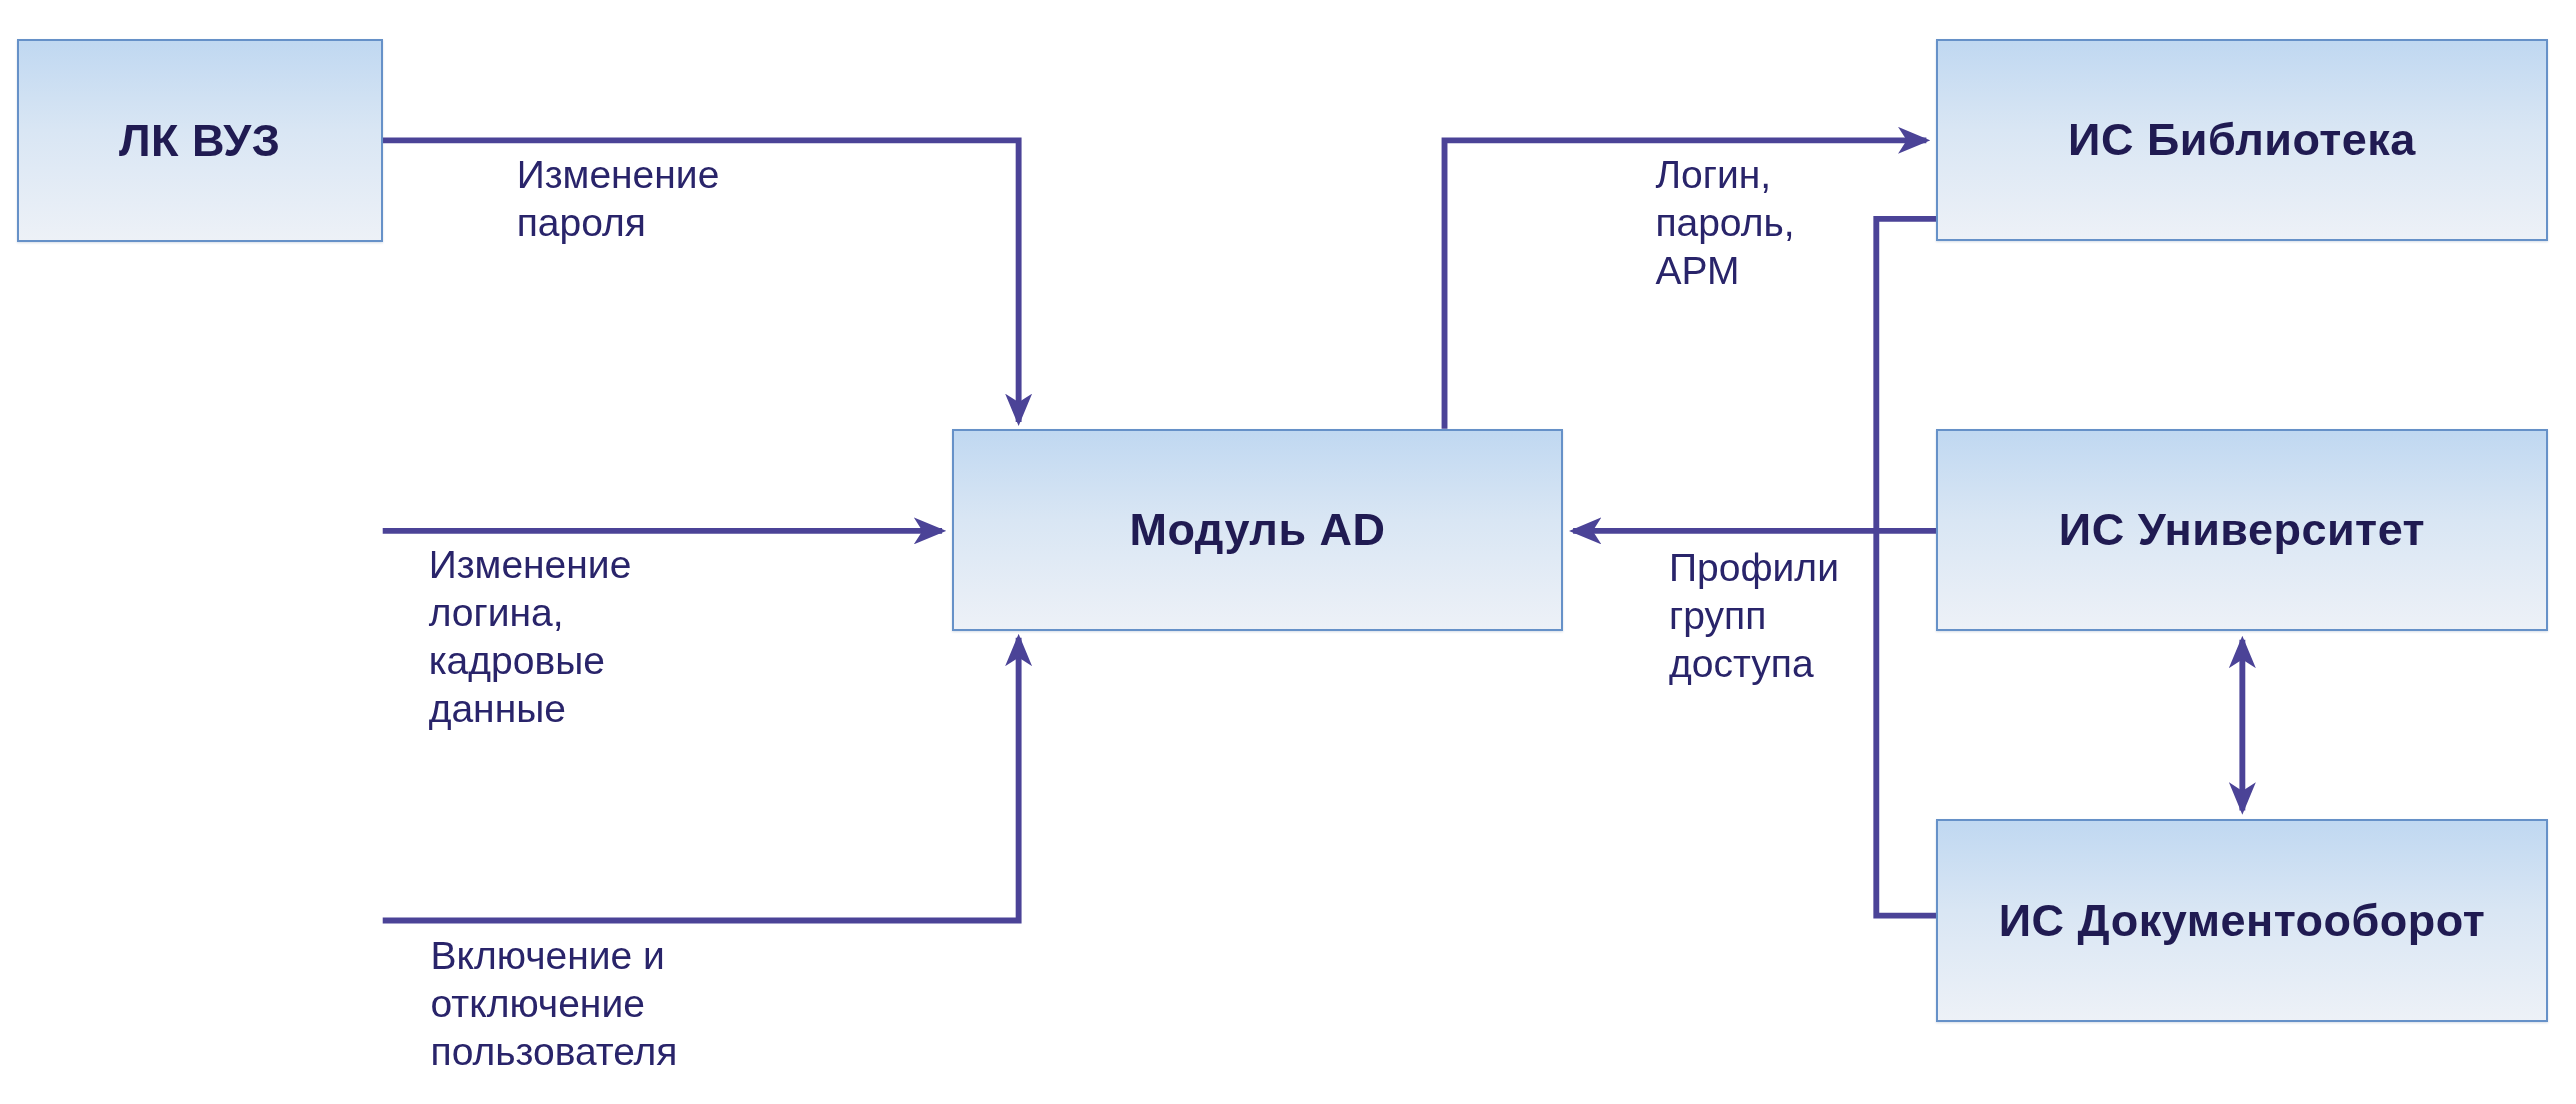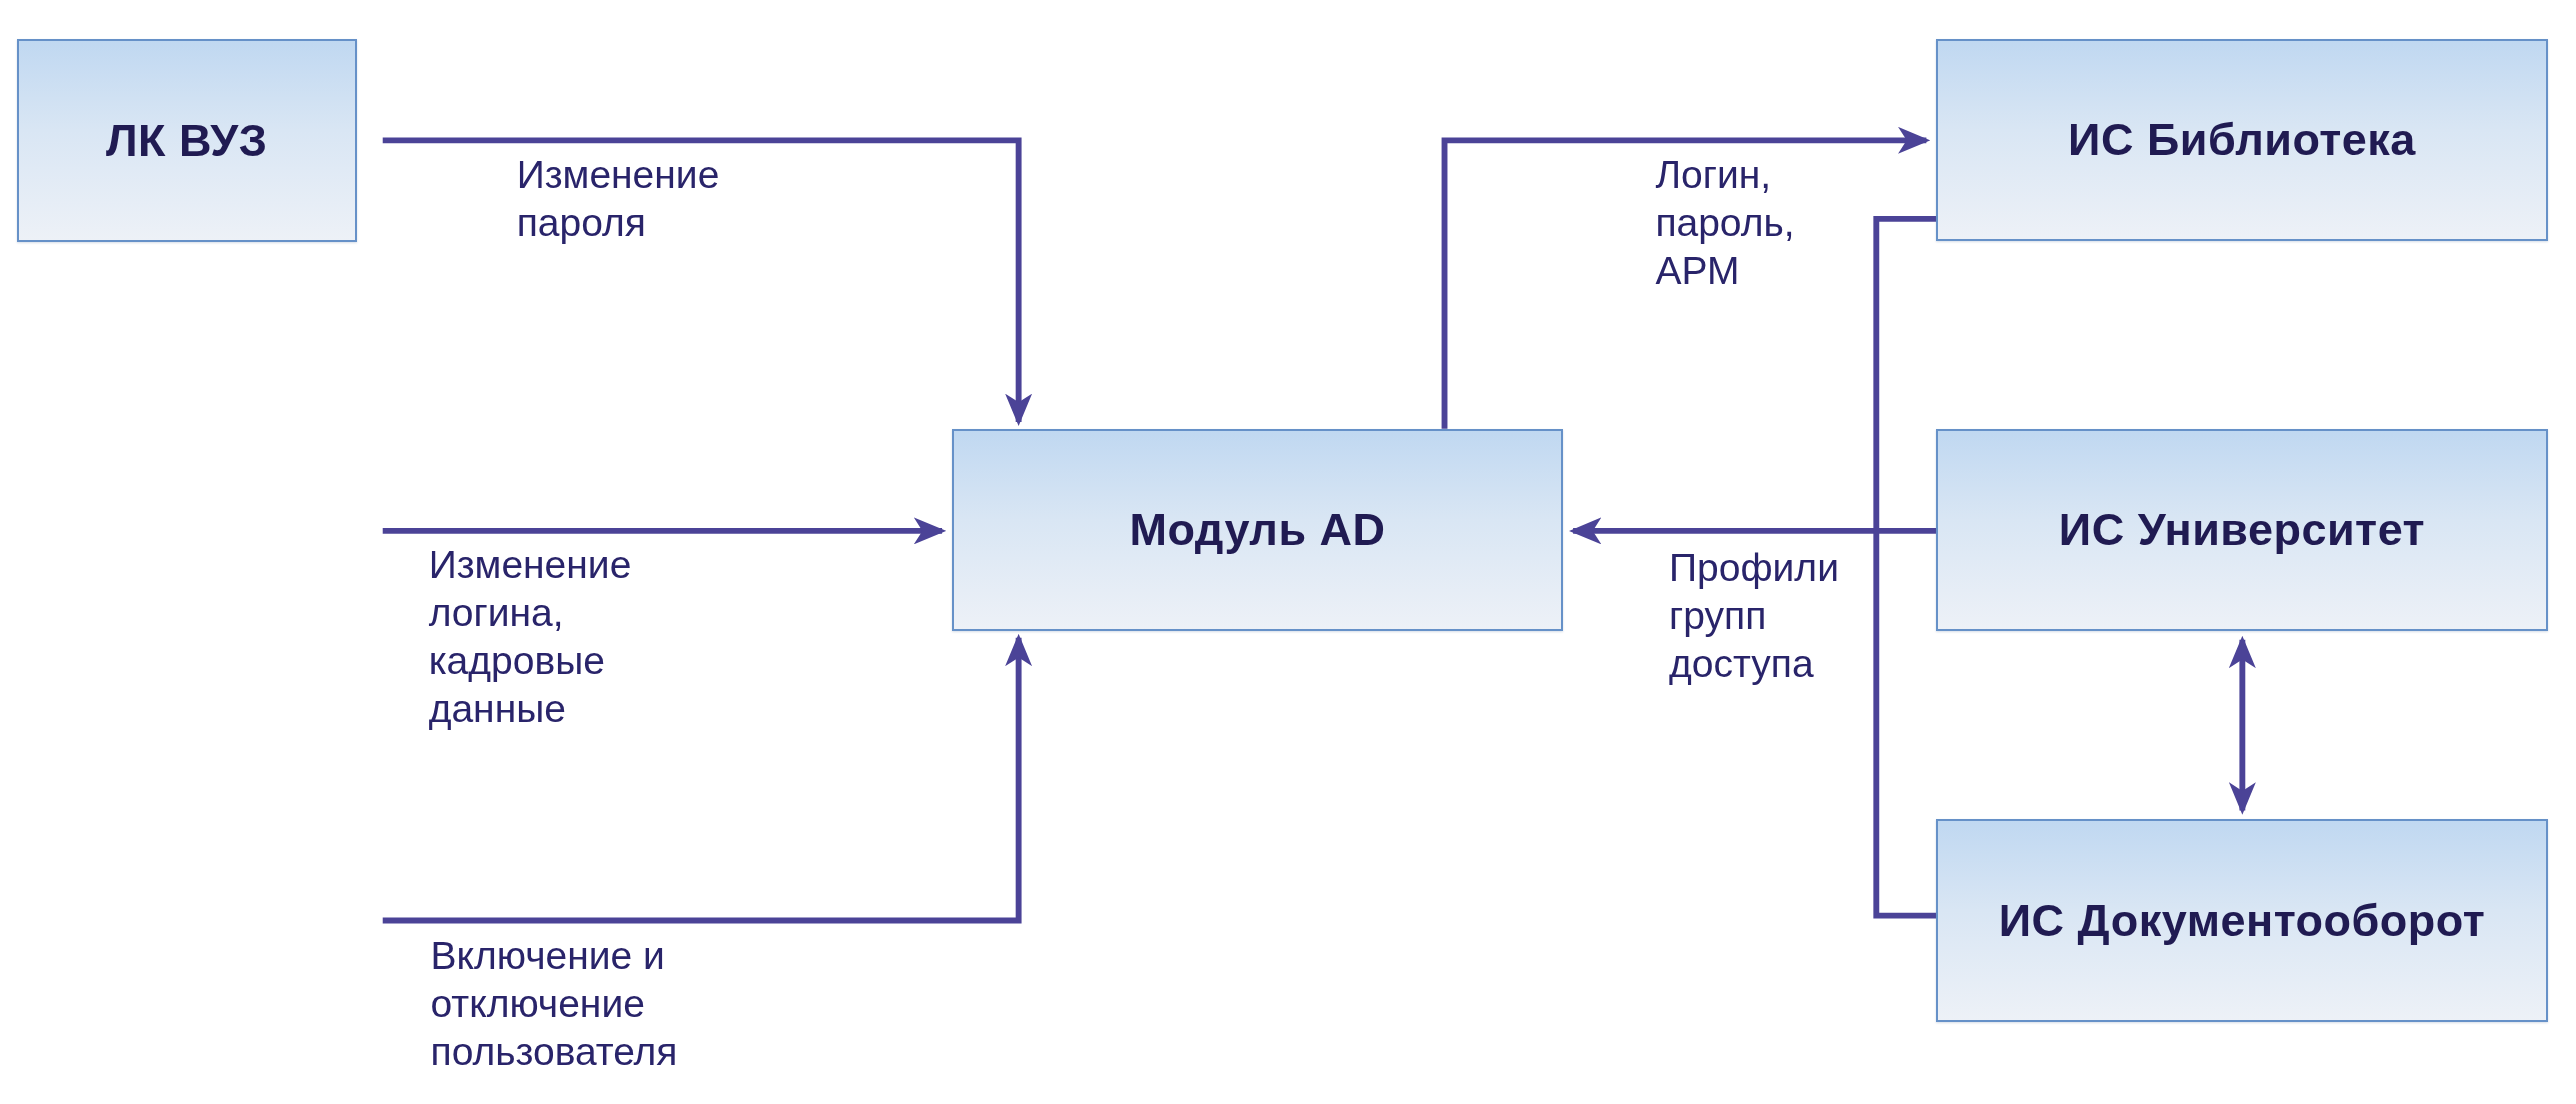--- a/index.html
+++ b/index.html
@@ -30,21 +30,21 @@
     box-shadow: 0 1px 2px rgba(90,120,160,0.25);
   }
   .node .node-label {
     font-size: 45px;
     font-weight: bold;
     color: var(--node-text);
     letter-spacing: 0.5px;
     white-space: nowrap;
   }
   
-  #node-lk-vuz          { left: 16.7px;   top: 39px;  width: 340px; height: 203px; }
+  #node-lk-vuz          { left: 16.7px;   top: 39px;  width: 366px; height: 203px; }
   #node-parus           { left: 16.7px;   top: 429px; width: 366px; height: 202px; }
   #node-ad              { left: 16.7px;   top: 820px; width: 366px; height: 202px; }
   
   #node-module-ad       { left: 952px;  top: 429px; width: 611px; height: 202px; }
   
   #node-is-biblioteka   { left: 1936px; top: 39px;  width: 612px; height: 202px; }
   #node-is-universitet  { left: 1936px; top: 429px; width: 612px; height: 202px; }
   #node-is-dokumentooborot { left: 1936px; top: 819px; width: 612px; height: 203px; }
 
   svg.connector-layer {

